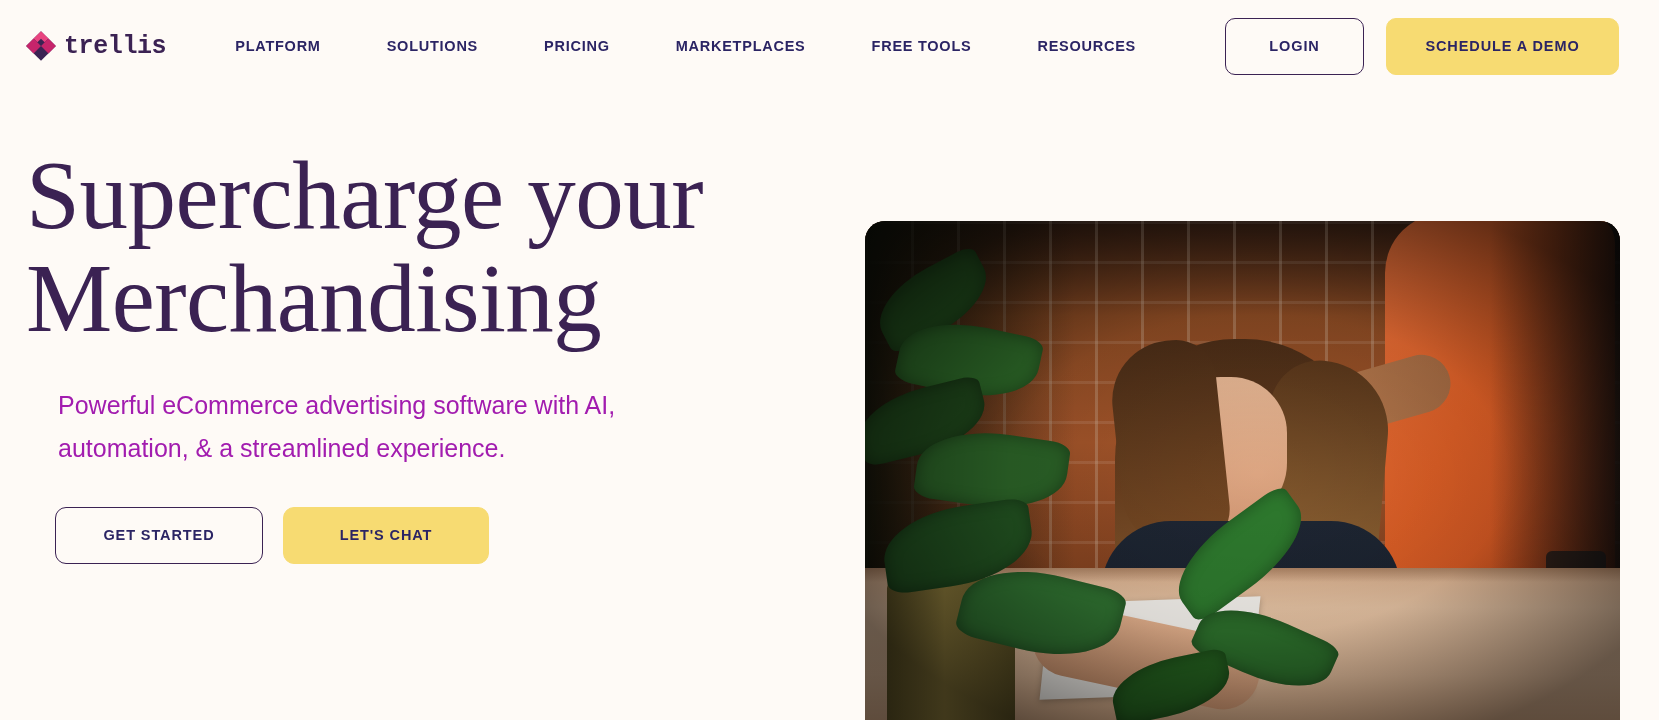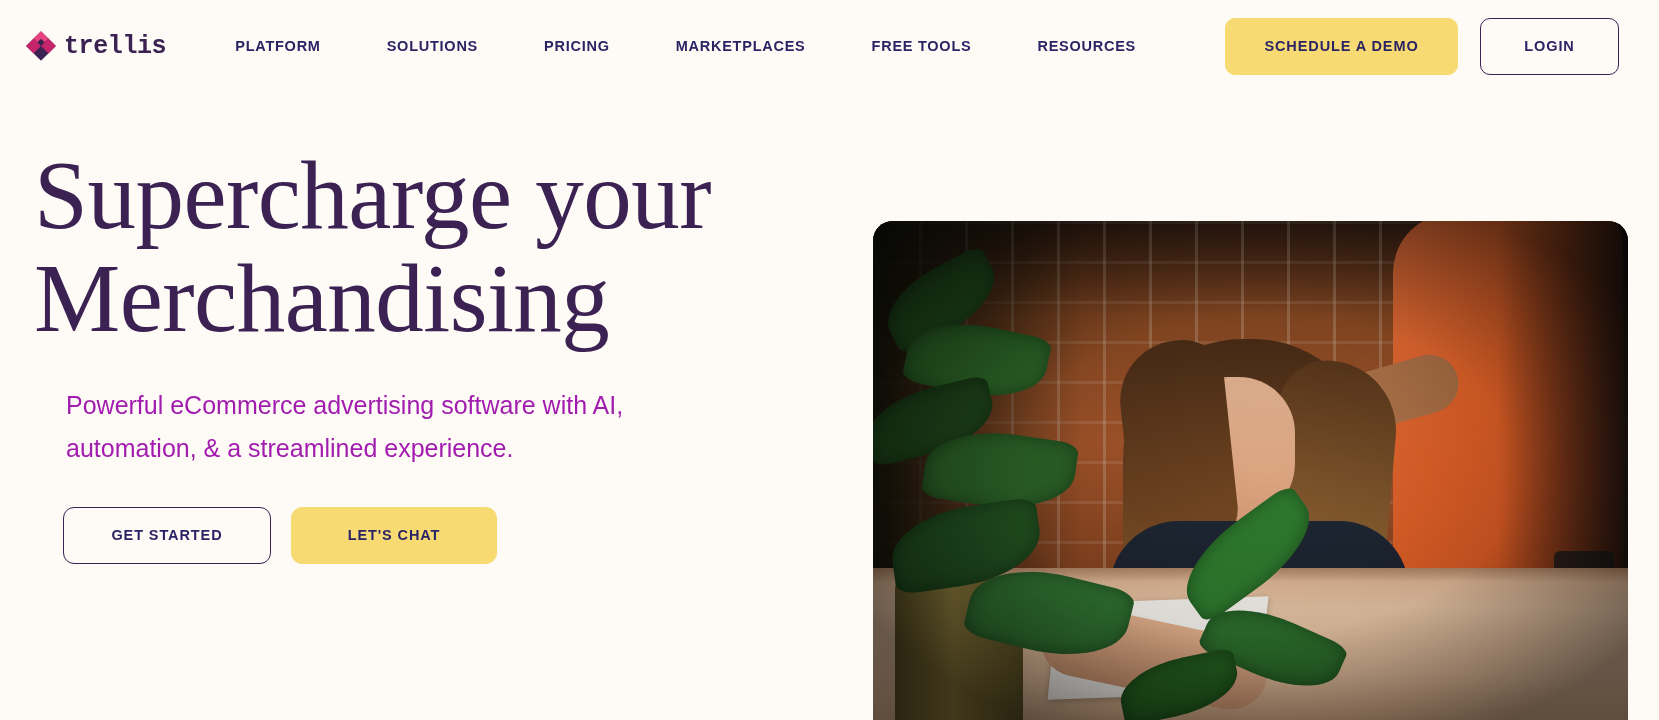--- a/index.html
+++ b/index.html
@@ -116,21 +116,21 @@
   }
 
   .btn-demo {
     width: 233px;
     height: 57px;
   }
 
   
   .hero {
     position: absolute;
-    top: 92px; left: 8px;
+    top: 92px; left: 0;
     width: 1534px;
     height: 628px;
     display: flex;
     align-items: flex-start;
   }
 
   .hero-copy {
     position: absolute;
     left: 26px;
     top: 53px;
@@ -482,22 +482,22 @@
       </li>
       <li class="nav-item">
         <a class="nav-link" href="#">FREE TOOLS</a>
       </li>
       <li class="nav-item">
         <a class="nav-link" href="#">RESOURCES</a>
       </li>
     </ul>
 
     <div class="header-actions">
+      <a class="btn btn-outline btn-login" href="#">LOGIN</a>
       <a class="btn btn-yellow btn-demo" href="#">SCHEDULE A DEMO</a>
-      <a class="btn btn-outline btn-login" href="#">LOGIN</a>
     </div>
 
   </header>
 
   <section class="hero">
 
     <div class="hero-copy">
 
       <h1 class="hero-title">
         <span class="line">Supercharge your</span>

